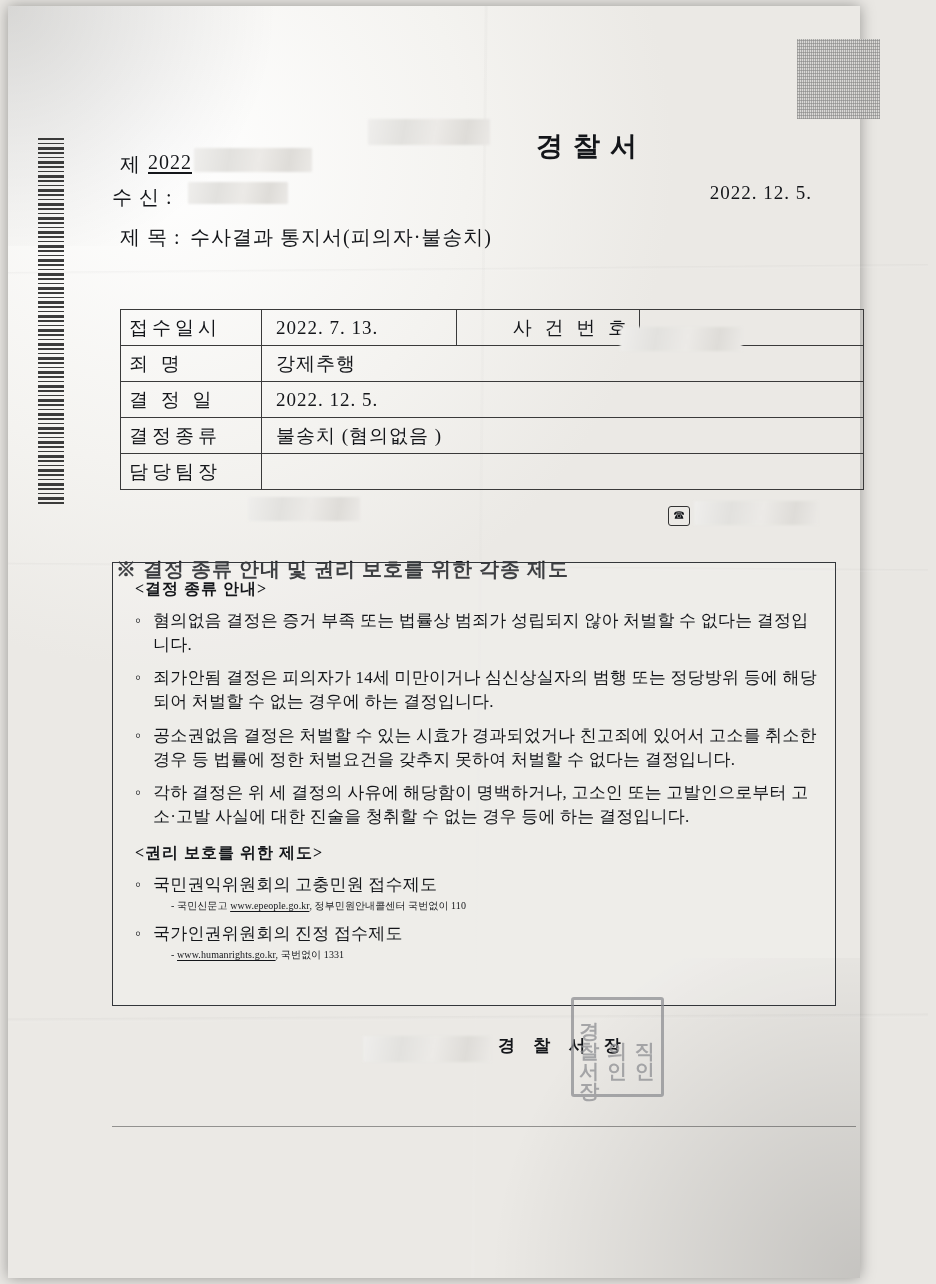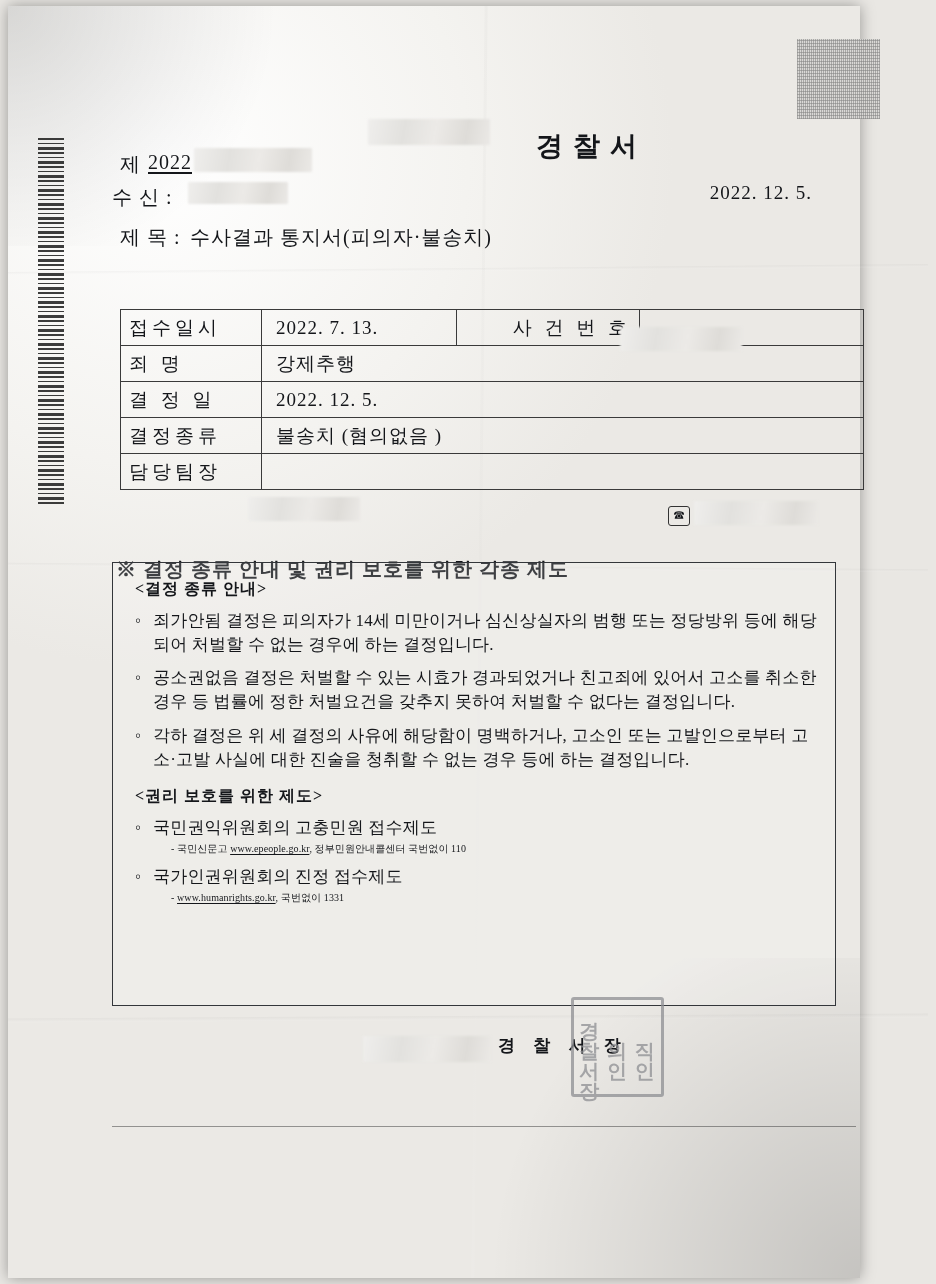--- a/index.html
+++ b/index.html
@@ -286,20 +286,21 @@
     <div class="redact" style="left:240px; top:491px; width:112px; height:24px;"></div>
     <div class="redact" style="left:686px; top:495px; width:124px; height:24px;"></div>
     <div class="phone-ico">☎</div>
 
     <div class="section-head">※ 결정 종류 안내 및 권리 보호를 위한 각종 제도</div>
 
     <div class="box">
       <div class="box-inner">
         <div class="sub-h">&lt;결정 종류 안내&gt;</div>
         <ul class="items">
+          <li>혐의없음 결정은 증거 부족 또는 법률상 범죄가 성립되지 않아 처벌할 수 없다는 결정입니다.</li>
           <li>죄가안됨 결정은 피의자가 14세 미만이거나 심신상실자의 범행 또는 정당방위 등에 해당되어 처벌할 수 없는 경우에 하는 결정입니다.</li>
           <li>공소권없음 결정은 처벌할 수 있는 시효가 경과되었거나 친고죄에 있어서 고소를 취소한 경우 등 법률에 정한 처벌요건을 갖추지 못하여 처벌할 수 없다는 결정입니다.</li>
           <li>각하 결정은 위 세 결정의 사유에 해당함이 명백하거나, 고소인 또는 고발인으로부터 고소·고발 사실에 대한 진술을 청취할 수 없는 경우 등에 하는 결정입니다.</li>
         </ul>
 
         <div class="sub-h" style="margin-top:14px;">&lt;권리 보호를 위한 제도&gt;</div>
         <ul class="items">
           <li>
             <span>국민권익위원회의 고충민원 접수제도</span>
             <div class="sub-note">

